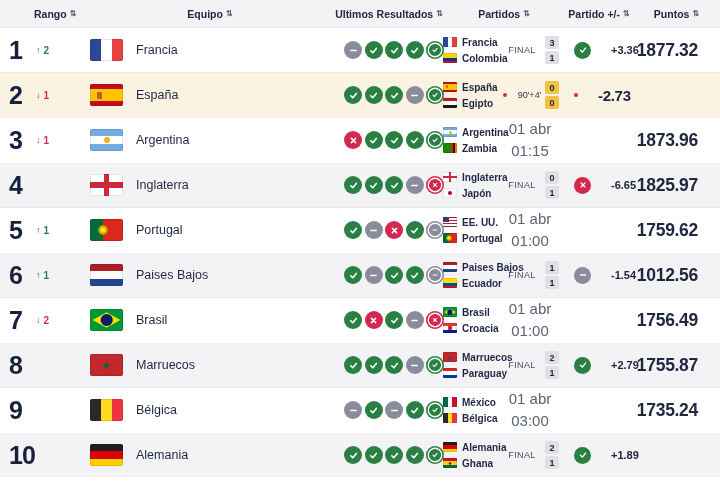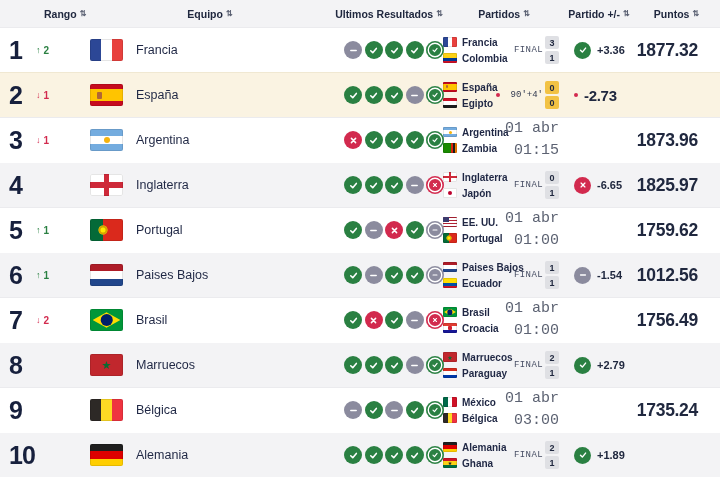--- a/index.html
+++ b/index.html
@@ -13,21 +13,21 @@
     align-items:center;
   }
   .header-row { height:27px; background:#f3f3f5; }
   .row { height:45px; border-top:1px solid #ebebee; }
   .row.bg-white { background:#fff; }
   .row.bg-gray  { background:#f3f3f5; border-top-color:#fff; }
   .row.bg-cream { background:#faf3e2; border-top-color:#f0e8d2; }
 
   
   .hcell { font-size:10.5px; font-weight:700; color:#20283f; display:flex; align-items:center; justify-content:center; gap:3px; cursor:pointer; }
-  .hcell.h-rango { justify-content:flex-start; padding-left:44px; }
+  .hcell.h-rango { justify-content:flex-start; padding-left:34px; }
   .sort { font-size:8px; color:#5a6072; line-height:1; }
 
   
   .c-rank { display:flex; align-items:center; padding-left:9px; }
   .rank { font-size:25px; font-weight:800; color:#17203d; min-width:21px; letter-spacing:-1px; }
   .movement { display:flex; align-items:center; gap:3px; margin-left:6px; font-weight:700; }
   .movement .arrow { font-size:9px; }
   .movement .amt { font-size:10px; }
   .movement.up { color:#2a8042; }
   .movement.down { color:#d22a4e; }
@@ -86,32 +86,32 @@
   .icon.loss { background:#d22a4e; color:#d22a4e; }
   .c-results .icon:last-child { box-shadow:inset 0 0 0 1.6px currentColor, inset 0 0 0 2.9px #fff; }
   .c-results .icon:last-child svg { width:8px; height:8px; }
 
   
   .c-match { display:flex; align-items:center; padding-right:6px; }
   .mteams { flex:1; min-width:0; display:flex; flex-direction:column; gap:5px; }
   .mteam { display:flex; align-items:center; gap:5px; }
   .mname { font-size:10px; color:#1f2744; font-weight:700; white-space:nowrap; }
   .mname.hl { font-weight:700; }
-  .mstatus { width:42px; display:flex; flex-direction:column; align-items:flex-end; justify-content:center;font-family:Liberation Mono, monospace; }
+  .mstatus { width:42px; display:flex; flex-direction:column; align-items:center; justify-content:center; }
   .mstatus.wide { width:58px; }
   .final-label { font-size:9px; color:#464d63; letter-spacing:0.4px; }
   .sched-line { font-size:15px; color:#5c6272; line-height:1.45; text-align:center; white-space:nowrap; }
   .live-line { display:flex; align-items:center; gap:11px; font-size:9px; font-weight:500; color:#30384f; white-space:nowrap; }
   .live-dot, .dot { width:4px; height:4px; border-radius:50%; background:#d22a4e; flex:none; }
   .mscores { width:16px; display:flex; flex-direction:column; gap:2px; align-items:flex-end; }
   .score { width:14px; height:13px; border-radius:2px; background:#dfe0e4; color:#20283f; font-size:9px; font-weight:700; display:flex; align-items:center; justify-content:center; }
   .score.live { background:#f2c243; }
 
   
-  .c-delta { display:flex; align-items:center; gap:6px; padding-left:9px; }
+  .c-delta { display:flex; align-items:center; gap:20px; padding-left:9px; }
   .c-delta .icon { width:17px; height:17px; }
   .c-delta .icon svg { width:10px; height:10px; }
   .delta-value { font-size:11px; font-weight:700; color:#20283f; white-space:nowrap; }
   .delta-value.big { font-size:15px; letter-spacing:-0.3px; }
 
   
   .c-points { text-align:right; padding-right:22px; font-size:17.5px; font-weight:700; color:#20283f; letter-spacing:-0.3px; }
 </style>
 </head>
 <body>
@@ -651,20 +651,21 @@
           </div>
     </div>
     <div class="cell c-delta">
       <span class="icon win">
             <svg viewBox="0 0 12 12">
               <path d="M3 6.3l2.2 2.2 3.9-4.8" fill="none" stroke="#fff" stroke-width="1.7" stroke-linecap="round" stroke-linejoin="round"></path>
             </svg>
           </span>
       <span class="delta-value">+2.79</span>
     </div>
+    <div class="cell c-points">1755.87</div>
   </div>
 
   <div class="row bg-white">
     <div class="cell c-rank">
       <span class="rank">9</span>
 
     </div>
     <div class="cell c-team">
       <span class="flag flag-be"></span>
       <span class="tname">Bélgica</span>

